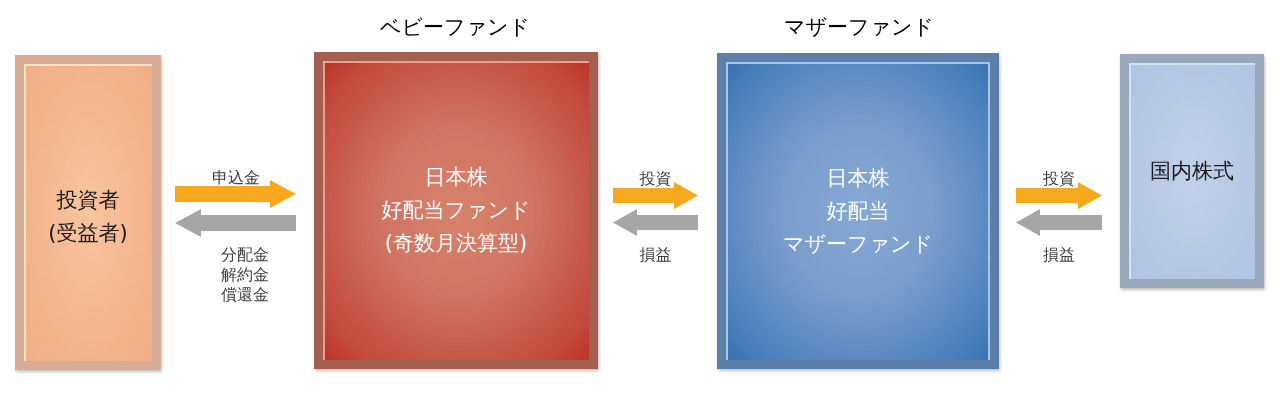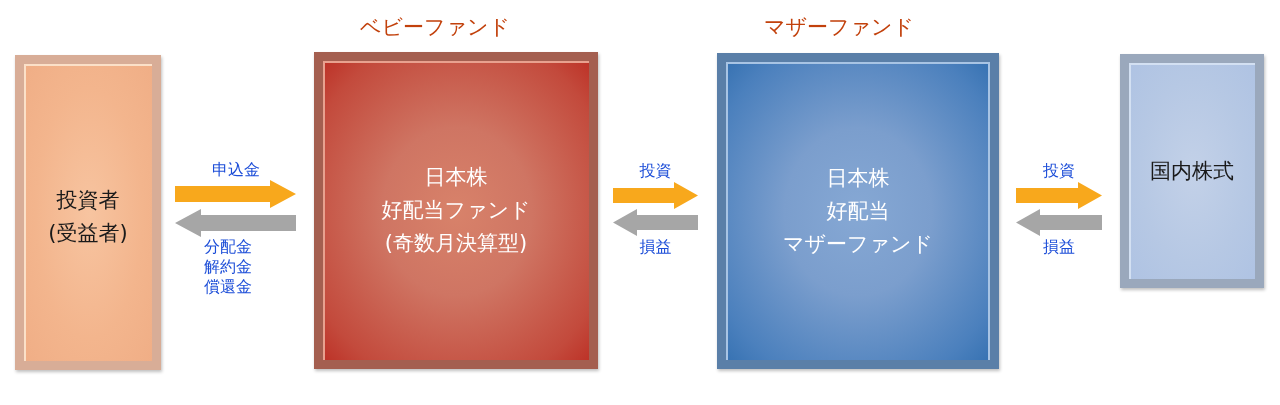--- a/index.html
+++ b/index.html
@@ -13,21 +13,22 @@
       position: relative;
       overflow: hidden;
       font-family: "DejaVu Sans", "Liberation Sans", sans-serif;
       color: #1a1a1a;
     }
 
     .title {
       position: absolute;
       font-size: 21px;
       line-height: 26px;
-      color: #c2410c;
+      text-align: center;
+      color: #000000;
       white-space: nowrap;
     }
 
     .box {
       position: absolute;
       box-sizing: border-box;
       display: flex;
       align-items: center;
       justify-content: center;
       text-align: center;
@@ -97,22 +98,23 @@
 
     
     .arrow { position: absolute; }
     .arrow svg { display: block; }
 
     .flow-label {
       position: absolute;
       font-size: 16px;
       line-height: 20px;
       text-align: center;
-      color: #1d4ed8;
+      color: #404040;
       white-space: pre-line;
+      margin-top: 8px;
     }
   </style>
 </head>
 <body>
 
 <div class="title" style="left:360px; top:14px; width:190px;">ベビーファンド</div>
 <div class="title" style="left:764px; top:14px; width:190px;">マザーファンド</div>
 
 <div class="box box-investor">
   <div class="inner"></div>
@@ -124,21 +126,21 @@
 <div class="arrow" style="left:175px; top:180px;">
   <svg width="121" height="28" viewBox="0 0 121 28">
     <polygon points="0,6 95,6 95,0 121,14 95,28 95,22 0,22" fill="#f8a81c"></polygon>
   </svg>
 </div>
 <div class="arrow" style="left:175px; top:209px;">
   <svg width="121" height="28" viewBox="0 0 121 28">
     <polygon points="121,6 26,6 26,0 0,14 26,28 26,22 121,22" fill="#a6a6a6"></polygon>
   </svg>
 </div>
-<div class="flow-label" style="left:168px; top:237px; width:120px;">分配金
+<div class="flow-label" style="left:185px; top:237px; width:120px;">分配金
 解約金
 償還金</div>
 
 <div class="box box-baby">
   <div class="inner"></div>
   <div class="label">日本株
 好配当ファンド
 (奇数月決算型)</div>
 </div>
 

